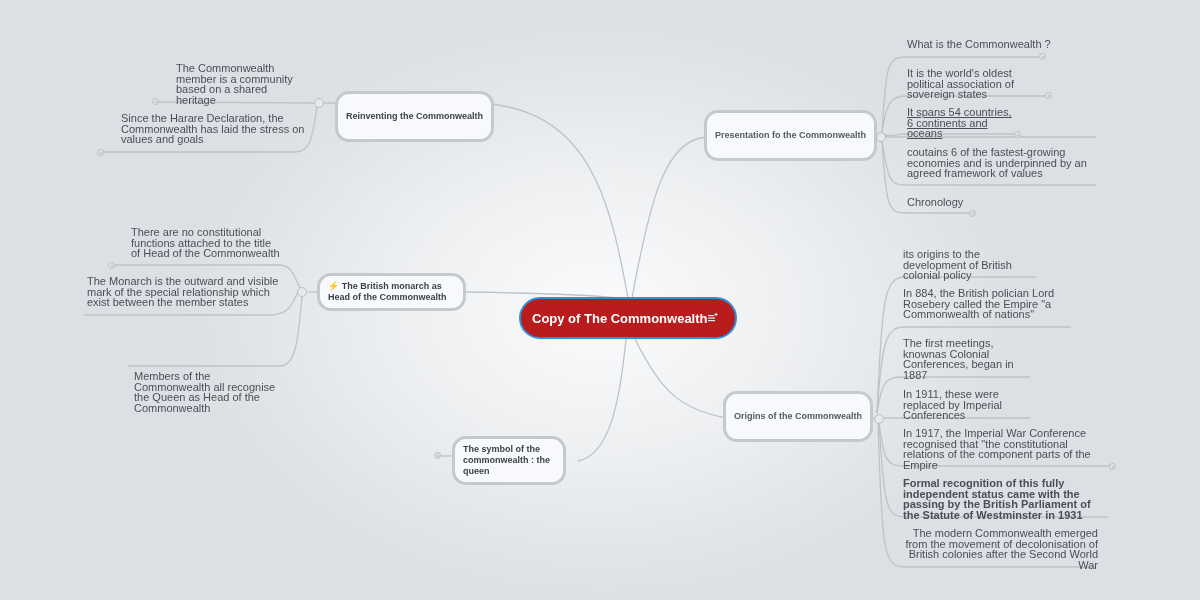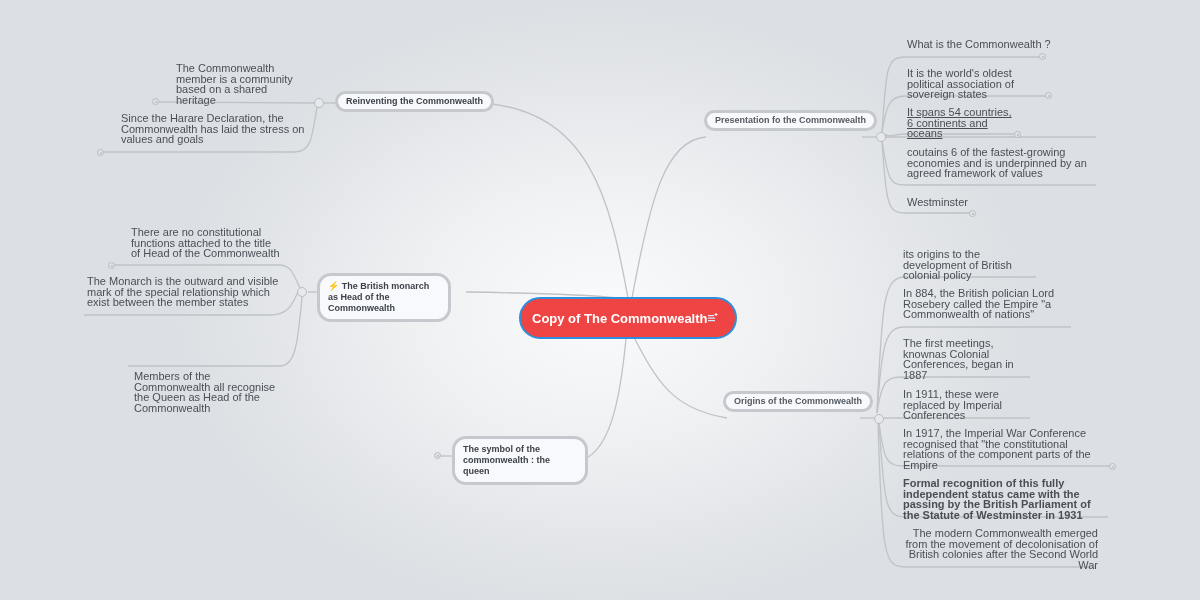--- a/index.html
+++ b/index.html
@@ -6,26 +6,26 @@
   body {
     width:1200px; height:600px; overflow:hidden; position:relative;
     font-family:"Liberation Sans", sans-serif;
     background: radial-gradient(ellipse 420px 300px at 600px 310px, #fafbfc 0%, #eef0f2 45%, #dcdfe3 100%);
   }
   svg.links { position:absolute; left:0; top:0; width:1200px; height:600px; pointer-events:none; }
   .node {
     position:absolute; box-sizing:border-box;
     background:#f7f9fc; border:3px solid #c5c8cc; border-radius:14px;
     font-size:9px; font-weight:bold; color:#3d424a; line-height:11px;
-    padding:2px 8px; white-space:nowrap;
+    padding:17px 8px; white-space:nowrap;
   }
   .node.twoline { padding:5px 8px; }
   .root {
     position:absolute; left:519px; top:297px; width:218px; height:42px; box-sizing:border-box;
-    background:#ef4444; border:2px solid #2f8fdc; border-radius:21px;
+    background:#b91c1c; border:2px solid #2f8fdc; border-radius:21px;
     color:#fff; font-size:13px; font-weight:bold;
     display:flex; align-items:center; padding-left:11px;
   }
   .root .note-icon { position:absolute; right:17px; top:14px; width:10px; height:9px; }
   .leaf {
     position:absolute; font-size:11px; color:#4a4f57; line-height:10.6px;
   }
   .collapse {
     position:absolute; width:7px; height:7px; border:1px solid #b9bcc0; border-radius:50%;
     background:#dfe2e6; box-sizing:border-box;
@@ -91,47 +91,47 @@
 
 <div class="node" style="left:335px;top:91px;">
   <span>Reinventing the Commonwealth</span>
 </div>
 <div class="hub" style="left:314px;top:98px;"></div>
 <div class="leaf" style="left:176px;top:63px;width:130px;">The Commonwealth member is a community based on a shared heritage</div>
 <div class="collapse" style="left:152px;top:98px;"></div>
 <div class="leaf" style="left:121px;top:113px;width:185px;">Since the Harare Declaration, the Commonwealth has laid the stress on values and goals</div>
 <div class="collapse" style="left:97px;top:149px;"></div>
 
-<div class="node twoline" style="left:317px;top:273px;width:134px;white-space:normal;">
+<div class="node twoline" style="left:317px;top:273px;width:149px;white-space:normal;">
   <span class="bolt">⚡</span>
   <span>The British monarch as Head of the Commonwealth</span>
 </div>
 <div class="hub" style="left:297px;top:287px;"></div>
 <div class="leaf" style="left:131px;top:227px;width:150px;">There are no constitutional functions attached to the title of Head of the Commonwealth</div>
 <div class="collapse" style="left:108px;top:262px;"></div>
 <div class="leaf" style="left:87px;top:276px;width:200px;">The Monarch is the outward and visible mark of the special relationship which exist between the member states</div>
 <div class="leaf" style="left:134px;top:326px;width:150px;margin-top:45px;">Members of the Commonwealth all recognise the Queen as Head of the Commonwealth</div>
 
-<div class="node twoline" style="left:452px;top:436px;width:136px;white-space:normal;">
+<div class="node twoline" style="left:452px;top:436px;width:114px;white-space:normal;">
   <span>The symbol of the commonwealth : the queen</span>
 </div>
 <div class="collapse" style="left:434px;top:452px;"></div>
 
 <div class="node" style="left:704px;top:110px;">
   <span style="color:#555a62;">Presentation fo the Commonwealth</span>
 </div>
 <div class="hub" style="left:876px;top:132px;"></div>
 <div class="leaf" style="left:907px;top:39px;width:180px;">What is the Commonwealth ?</div>
 <div class="collapse" style="left:1039px;top:53px;"></div>
 <div class="leaf" style="left:907px;top:68px;width:135px;">It is the world's oldest political association of sovereign states</div>
 <div class="collapse" style="left:1045px;top:92px;"></div>
 <div class="leaf" style="left:907px;top:107px;width:105px;text-decoration:underline;">It spans 54 countries, 6 continents and oceans</div>
 <div class="collapse" style="left:1014px;top:131px;"></div>
 <div class="leaf" style="left:907px;top:147px;width:188px;">coutains 6 of the fastest-growing economies and is underpinned by an agreed framework of values</div>
-<div class="leaf" style="left:907px;top:197px;width:80px;">Westminster</div>
+<div class="leaf" style="left:907px;top:197px;width:80px;">Chronology</div>
 <div class="collapse" style="left:969px;top:210px;"></div>
 
 <div class="node" style="left:723px;top:391px;">
   <span style="color:#555a62;">Origins of the Commonwealth</span>
 </div>
 <div class="hub" style="left:874px;top:414px;"></div>
 <div class="leaf" style="left:903px;top:249px;width:135px;">its origins to the development of British colonial policy</div>
 <div class="leaf" style="left:903px;top:288px;width:160px;">In 884, the British polician Lord Rosebery called the Empire "a Commonwealth of nations"</div>
 <div class="leaf" style="left:903px;top:338px;width:130px;">The first meetings, knownas Colonial Conferences, began in 1887</div>
 <div class="leaf" style="left:903px;top:389px;width:125px;">In 1911, these were replaced by Imperial Conferences</div>

